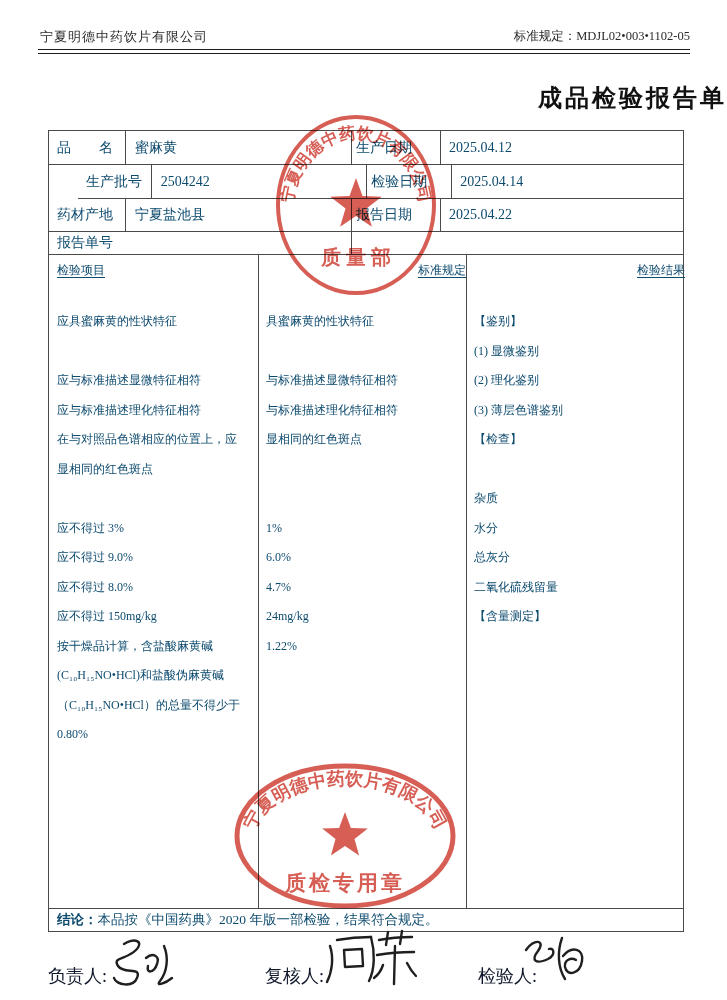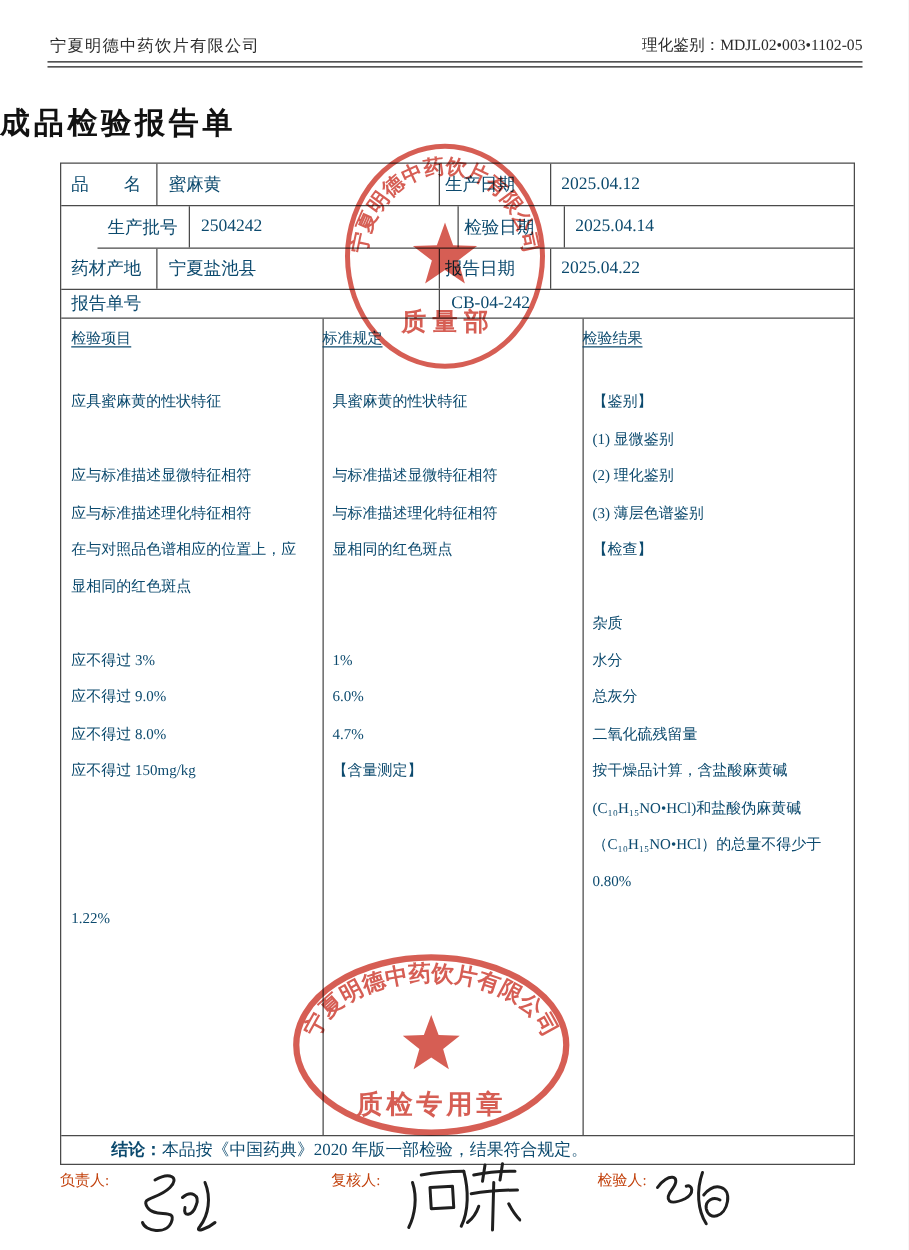--- a/index.html
+++ b/index.html
@@ -5,21 +5,21 @@
   * { margin:0; padding:0; box-sizing:border-box; }
   body { background:#e8e8e8; font-family:"Liberation Serif","DejaVu Serif",serif; }
   .page { position:relative; width:727px; height:1000px; background:#ffffff; margin:0 auto; color:#222; overflow:hidden; }
 
   
   .lh-company { position:absolute; left:40px; top:28px; font-size:13px; color:#2b2b2b; letter-spacing:1px; }
   .lh-code    { position:absolute; right:37px; top:28px; font-size:12.5px; color:#2b2b2b; }
   .lh-rule    { position:absolute; left:38px; top:49px; width:652px; height:5px;
                 border-top:1.8px solid #1c1c1c; border-bottom:1.8px solid #1c1c1c; }
 
-  .doc-title { position:absolute; left:0; top:82px; width:100%; text-align:left;
+  .doc-title { position:absolute; left:0; top:82px; width:100%; text-align:right;
                font-size:24px; font-weight:bold; letter-spacing:3px; color:#111; }
 
   
   .doc-table { position:absolute; left:48px; top:130px; width:636px; height:802px;
                border:1px solid #4a4a4a; font-size:14px; color:#0c4a6e; }
   .info-row { display:flex; border-bottom:1px solid #4a4a4a; }
   .cell { display:flex; align-items:center; }
   .br { border-right:1px solid #4a4a4a; }
   .w-label { width:77px;  padding-left:8px; white-space:pre; }
   .w-value { width:226px; padding-left:9px; }
@@ -28,43 +28,43 @@
   .w-rlab  { width:303px; padding-left:8px; }
   .w-rval  { width:331px; padding-left:9px; }
 
   
   .body-sec { position:relative; height:654px; border-bottom:1px solid #4a4a4a; }
   .vline { position:absolute; top:0; bottom:0; width:1px; background:#4a4a4a; }
   .vline.v1 { left:209px; } .vline.v2 { left:417px; }
   .body-grid { position:relative; display:grid; grid-template-columns:209px 208px 219px; font-size:12px; }
   .hcell { height:52px; padding-top:7px; }
   .hcell span { text-decoration:underline; text-underline-offset:3px; }
-  .h1 { padding-left:8px; } .h2,.h3 { text-align:left; }
+  .h1 { padding-left:8px; } .h2,.h3 { text-align:right; }
   .bcell { line-height:29.5px; white-space:pre-line; }
   .c1 { padding-left:8px; } .c2 { padding-left:8px; } .c3 { padding-left:8px; }
 
-  .concl-row { display:flex; align-items:center; height:21px; font-size:13.5px; padding-left:8px;margin-left:32px; }
+  .concl-row { display:flex; align-items:center; height:21px; font-size:13.5px; padding-left:8px; }
   .concl-row b { font-weight:bold; }
 
   
-  .sig-label { position:absolute; font-size:12px; color:#c2410c; top:936px; }
+  .sig-label { position:absolute; font-size:18px; color:#0f172a; top:964px; }
   .sig-svg { position:absolute; }
   .sig-svg path { fill:none; stroke:#1f1f1f; stroke-width:2.4; stroke-linecap:round; stroke-linejoin:round; }
 
   
   .stamp { position:absolute; mix-blend-mode:multiply; opacity:.82; }
   .stamp text { font-family:"Liberation Serif","DejaVu Serif",serif; font-weight:bold; }
 </style>
 </head>
 <body>
 
 <div class="page">
 
   <div class="lh-company">宁夏明德中药饮片有限公司</div>
-  <div class="lh-code"><span>理化鉴别：</span><span>MDJL02•003•1102-05</span></div>
+  <div class="lh-code"><span>标准规定：</span><span>MDJL02•003•1102-05</span></div>
   <div class="lh-rule"></div>
 
   <div class="doc-title">成品检验报告单</div>
 
   <div class="doc-table">
 
     <div class="info-row" style="height:34px;">
       <div class="cell w-label br">品　　名</div>
       <div class="cell w-value br">蜜麻黄</div>
       <div class="cell w-dlab br">生产日期</div>
@@ -80,21 +80,20 @@
 
     <div class="info-row" style="height:33px;">
       <div class="cell w-label br">药材产地</div>
       <div class="cell w-value br">宁夏盐池县</div>
       <div class="cell w-dlab br">报告日期</div>
       <div class="cell w-dval">2025.04.22</div>
     </div>
 
     <div class="info-row" style="height:23px;">
       <div class="cell w-rlab br">报告单号</div>
-      <div class="cell w-rval">CB-04-242</div>
     </div>
 
     <div class="body-sec">
       <div class="vline v1"></div>
       <div class="vline v2"></div>
       <div class="body-grid">
         <div class="hcell h1"><span>检验项目</span></div>
         <div class="hcell h2"><span>标准规定</span></div>
         <div class="hcell h3"><span>检验结果</span></div>
 
@@ -129,20 +128,21 @@
         <div class="bcell c1">水分</div>
         <div class="bcell c2">应不得过 9.0%</div>
         <div class="bcell c3">6.0%</div>
 
         <div class="bcell c1">总灰分</div>
         <div class="bcell c2">应不得过 8.0%</div>
         <div class="bcell c3">4.7%</div>
 
         <div class="bcell c1">二氧化硫残留量</div>
         <div class="bcell c2">应不得过 150mg/kg</div>
+        <div class="bcell c3">24mg/kg</div>
 
         <div class="bcell c1">【含量测定】</div>
         <div class="bcell c2">按干燥品计算，含盐酸麻黄碱
 (C₁₀H₁₅NO•HCl)和盐酸伪麻黄碱
 （C₁₀H₁₅NO•HCl）的总量不得少于
 0.80%</div>
         <div class="bcell c3">1.22%</div>
       </div>
     </div>
 

